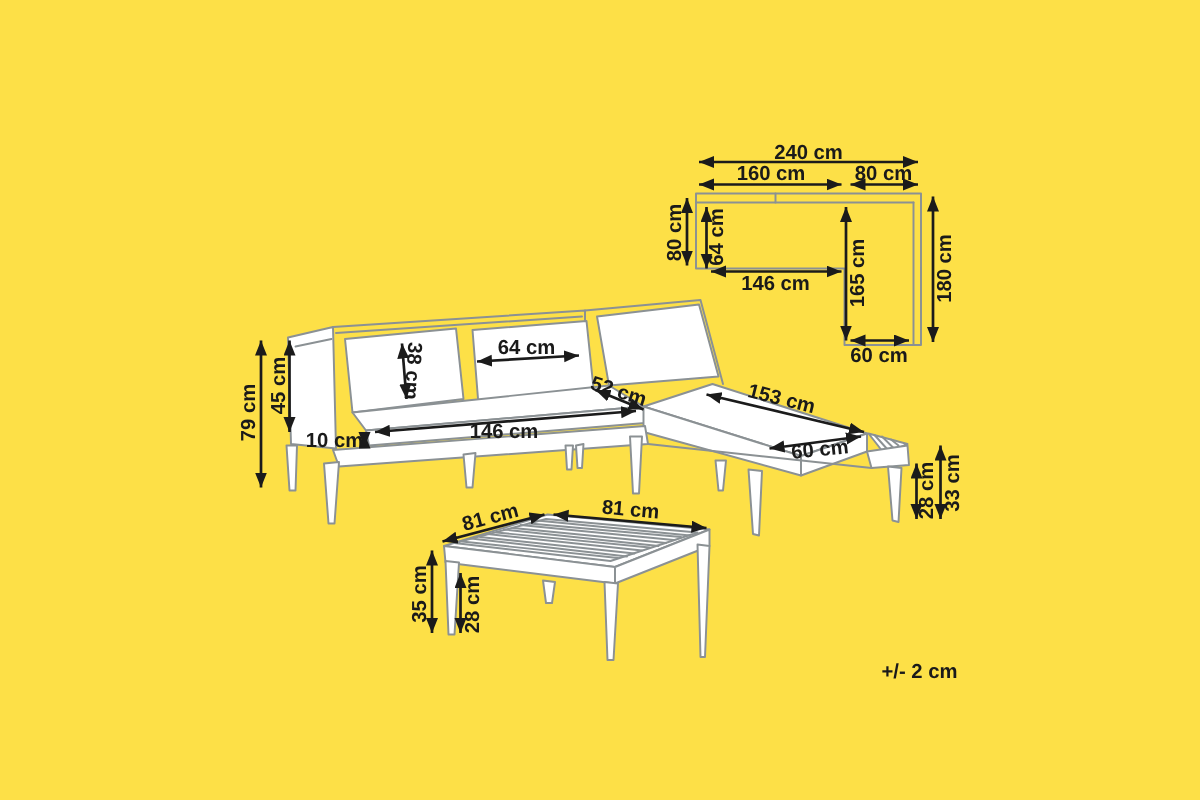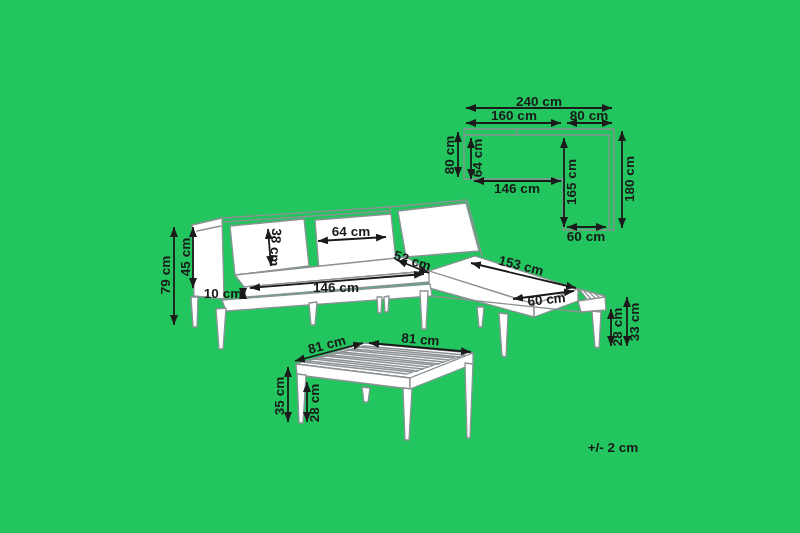--- a/index.html
+++ b/index.html
@@ -1,19 +1,19 @@
 <!DOCTYPE html>
 <html><head>
 <meta charset="utf-8">
 <style>
   html,body{margin:0;padding:0;background:#ffffff;}
   .stage{
     position:relative;
     width:800px;height:533px;
-    background:#22c55e;
+    background:#fde047;
     font-family:"Liberation Sans", sans-serif;
     overflow:hidden;
   }
   svg{position:absolute;left:0;top:0;}
   .draw{stroke:#8b9194;stroke-width:1.3;fill:none;stroke-linejoin:round;stroke-linecap:round;}
   .face{stroke:#8b9194;stroke-width:1.3;fill:#ffffff;stroke-linejoin:round;}
   .dim{stroke:#1b1b1b;stroke-width:1.8;fill:none;}
   .lbl{font-family:"Liberation Sans", sans-serif;font-size:13.5px;font-weight:bold;fill:#1a1a1a;}
 </style>
 </head>

